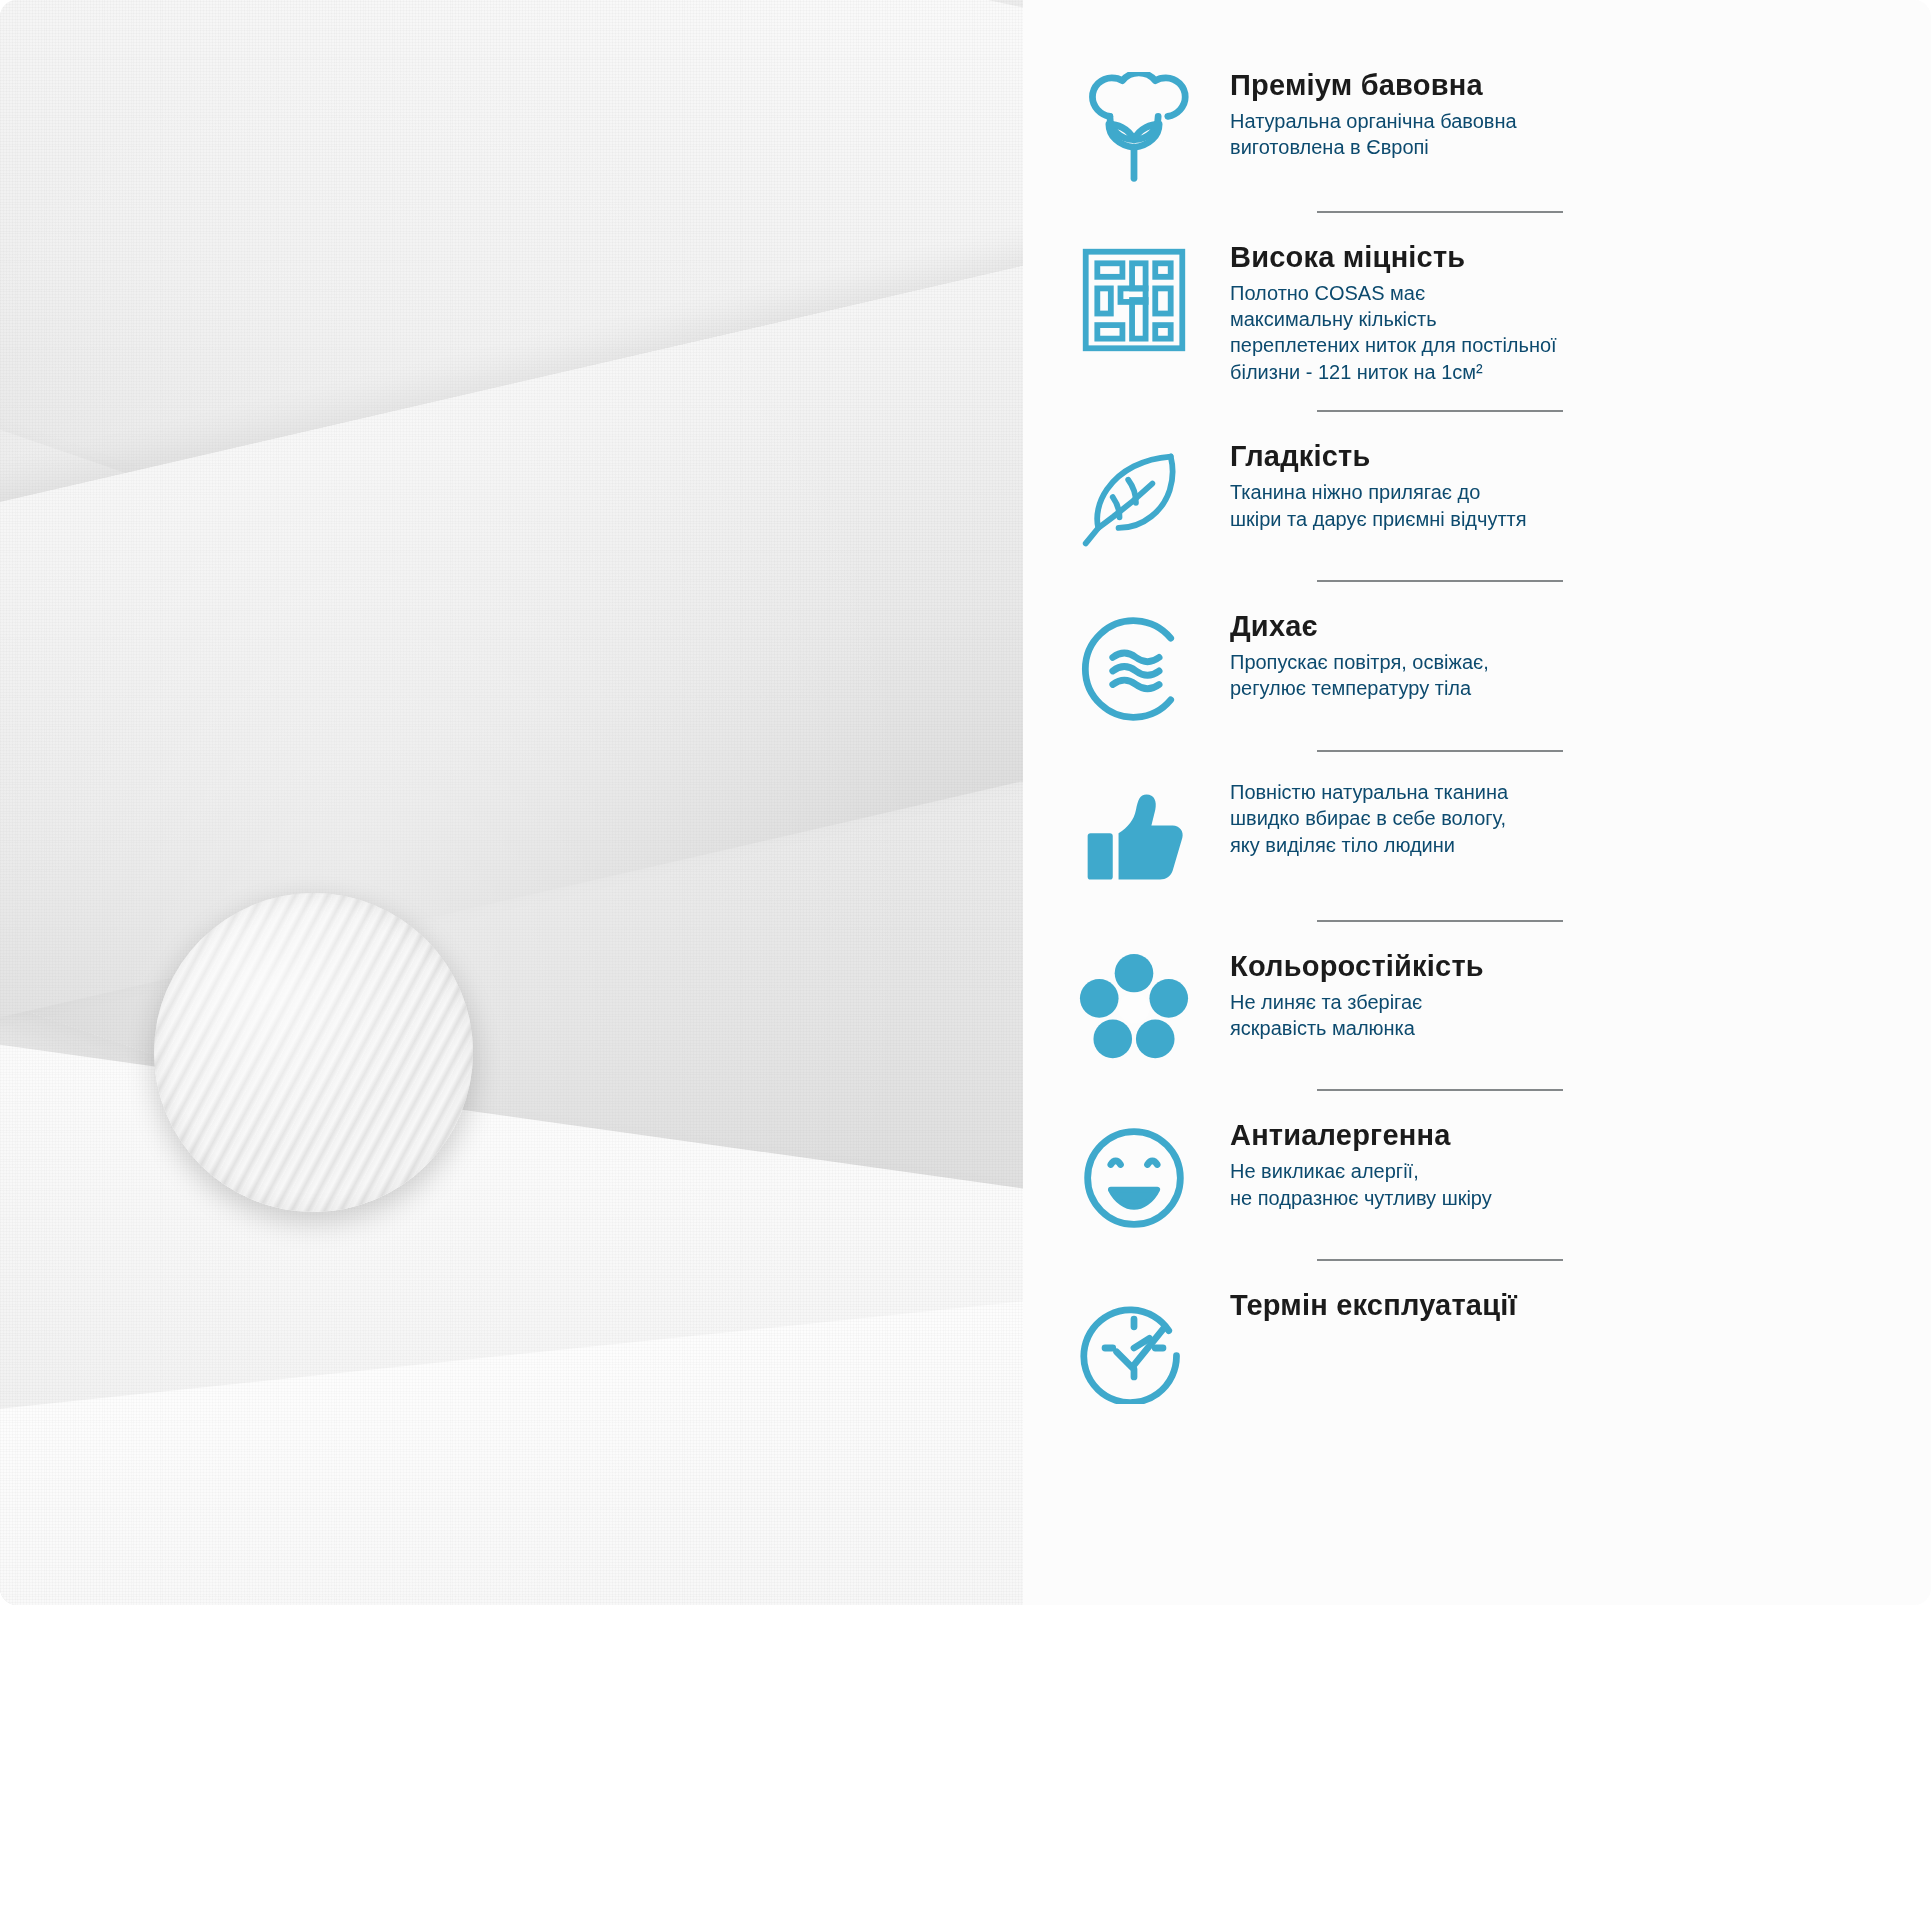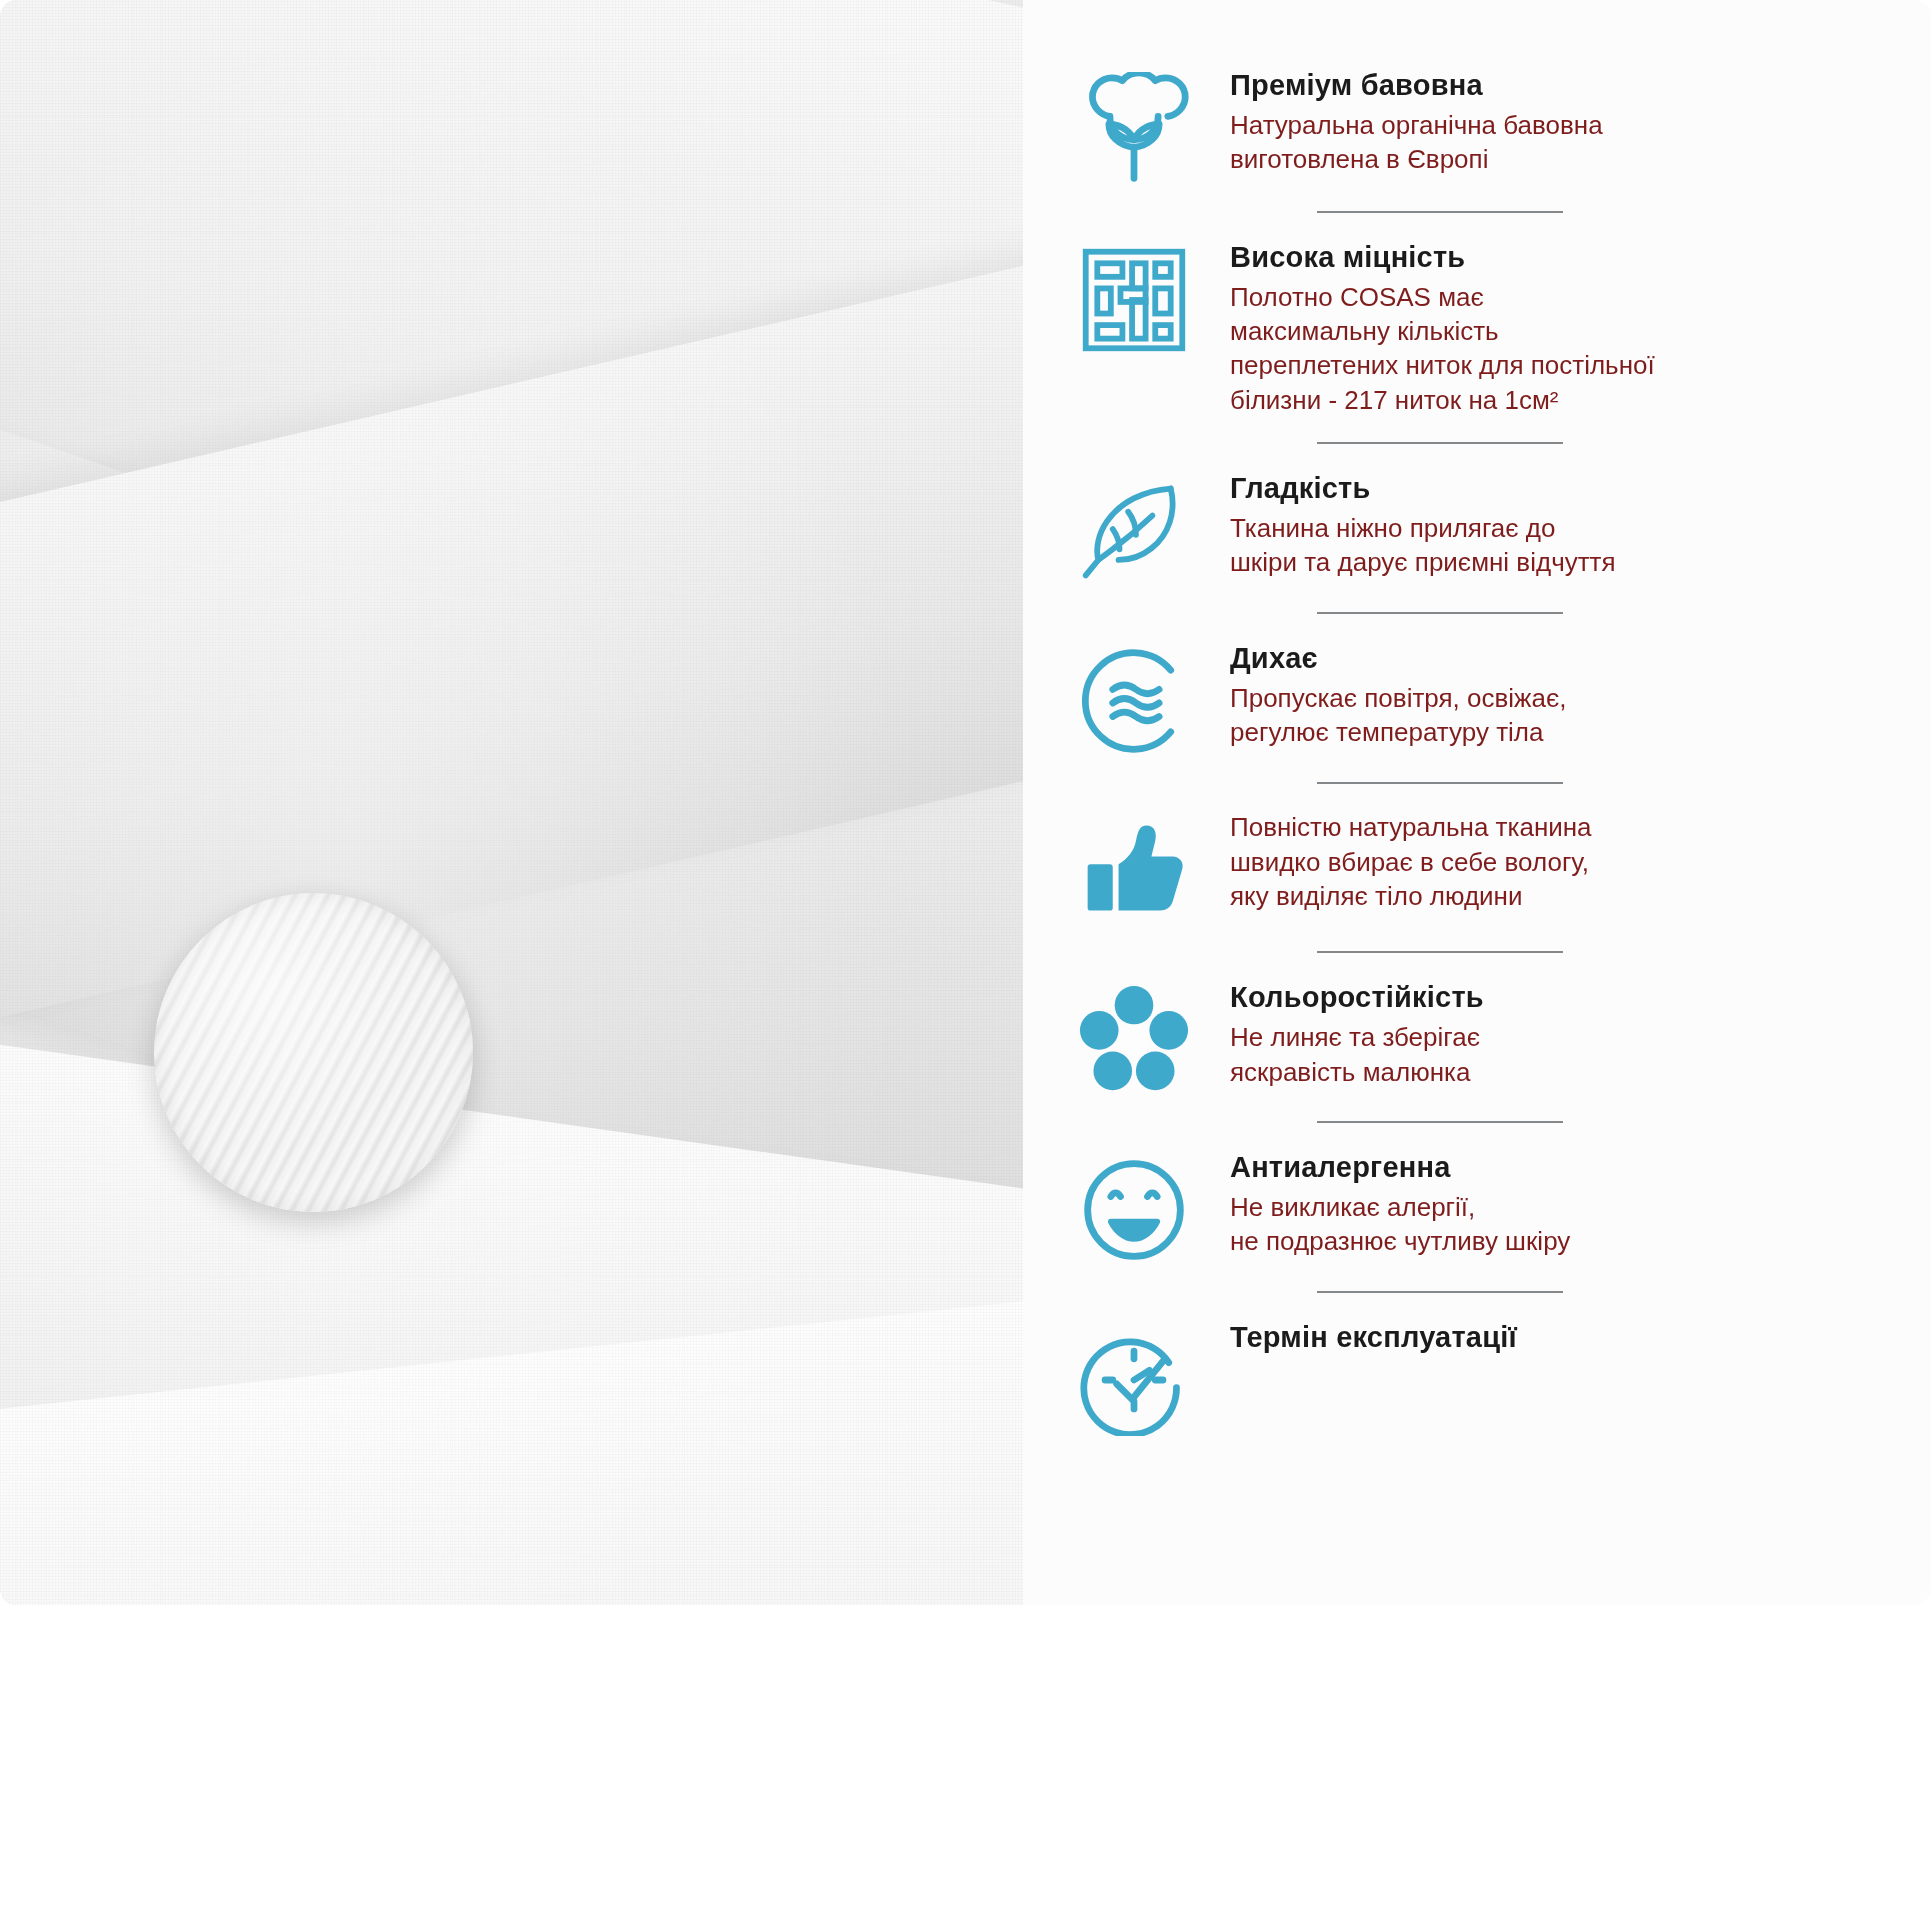--- a/index.html
+++ b/index.html
@@ -147,22 +147,22 @@
   .text-cell { flex: 1; padding-top: 1.9px; }
   .f-title {
     font-size: 29px;
     font-weight: bold;
     color: #1b1b1b;
     letter-spacing: 0.2px;
     margin: 0 0 5.8px 0;
     line-height: 1.18;
   }
   .f-desc {
-    font-size: 26px;
-    color: #7f1d1d;
+    font-size: 20px;
+    color: #0c4a6e;
     line-height: 1.32;
     margin: 0;
     white-space: pre-line;
   }
   .divider {
     height: 0;
     border-top: 2.9px solid #6f7376;
     width: 246px;
     margin: 25px 0 25px 246px;
     opacity: 0.85;
@@ -246,21 +246,21 @@
               <rect x="56" y="58" width="14" height="40"></rect>
               <rect x="80" y="84" width="16" height="14"></rect>
             </g>
           </svg>
         </div>
         <div class="text-cell">
           <p class="f-title">Висока міцність</p>
           <p class="f-desc">Полотно COSAS має
 максимальну кількість
 переплетених ниток для постільної
-білизни - 217 ниток на 1см²</p>
+білизни - 121 ниток на 1см²</p>
         </div>
       </div>
 
       <div class="divider"></div>
 
       <div class="feature">
         <div class="icon-cell">
           <svg width="112" height="112" viewBox="0 0 116 116">
             <g fill="none" stroke="#3FA9CC" stroke-width="6" stroke-linecap="round" stroke-linejoin="round">
               <path d="M96 14c-28 2-52 14-66 34-9 13-12 28-9 40l16-12 20-16 20-18"></path>

